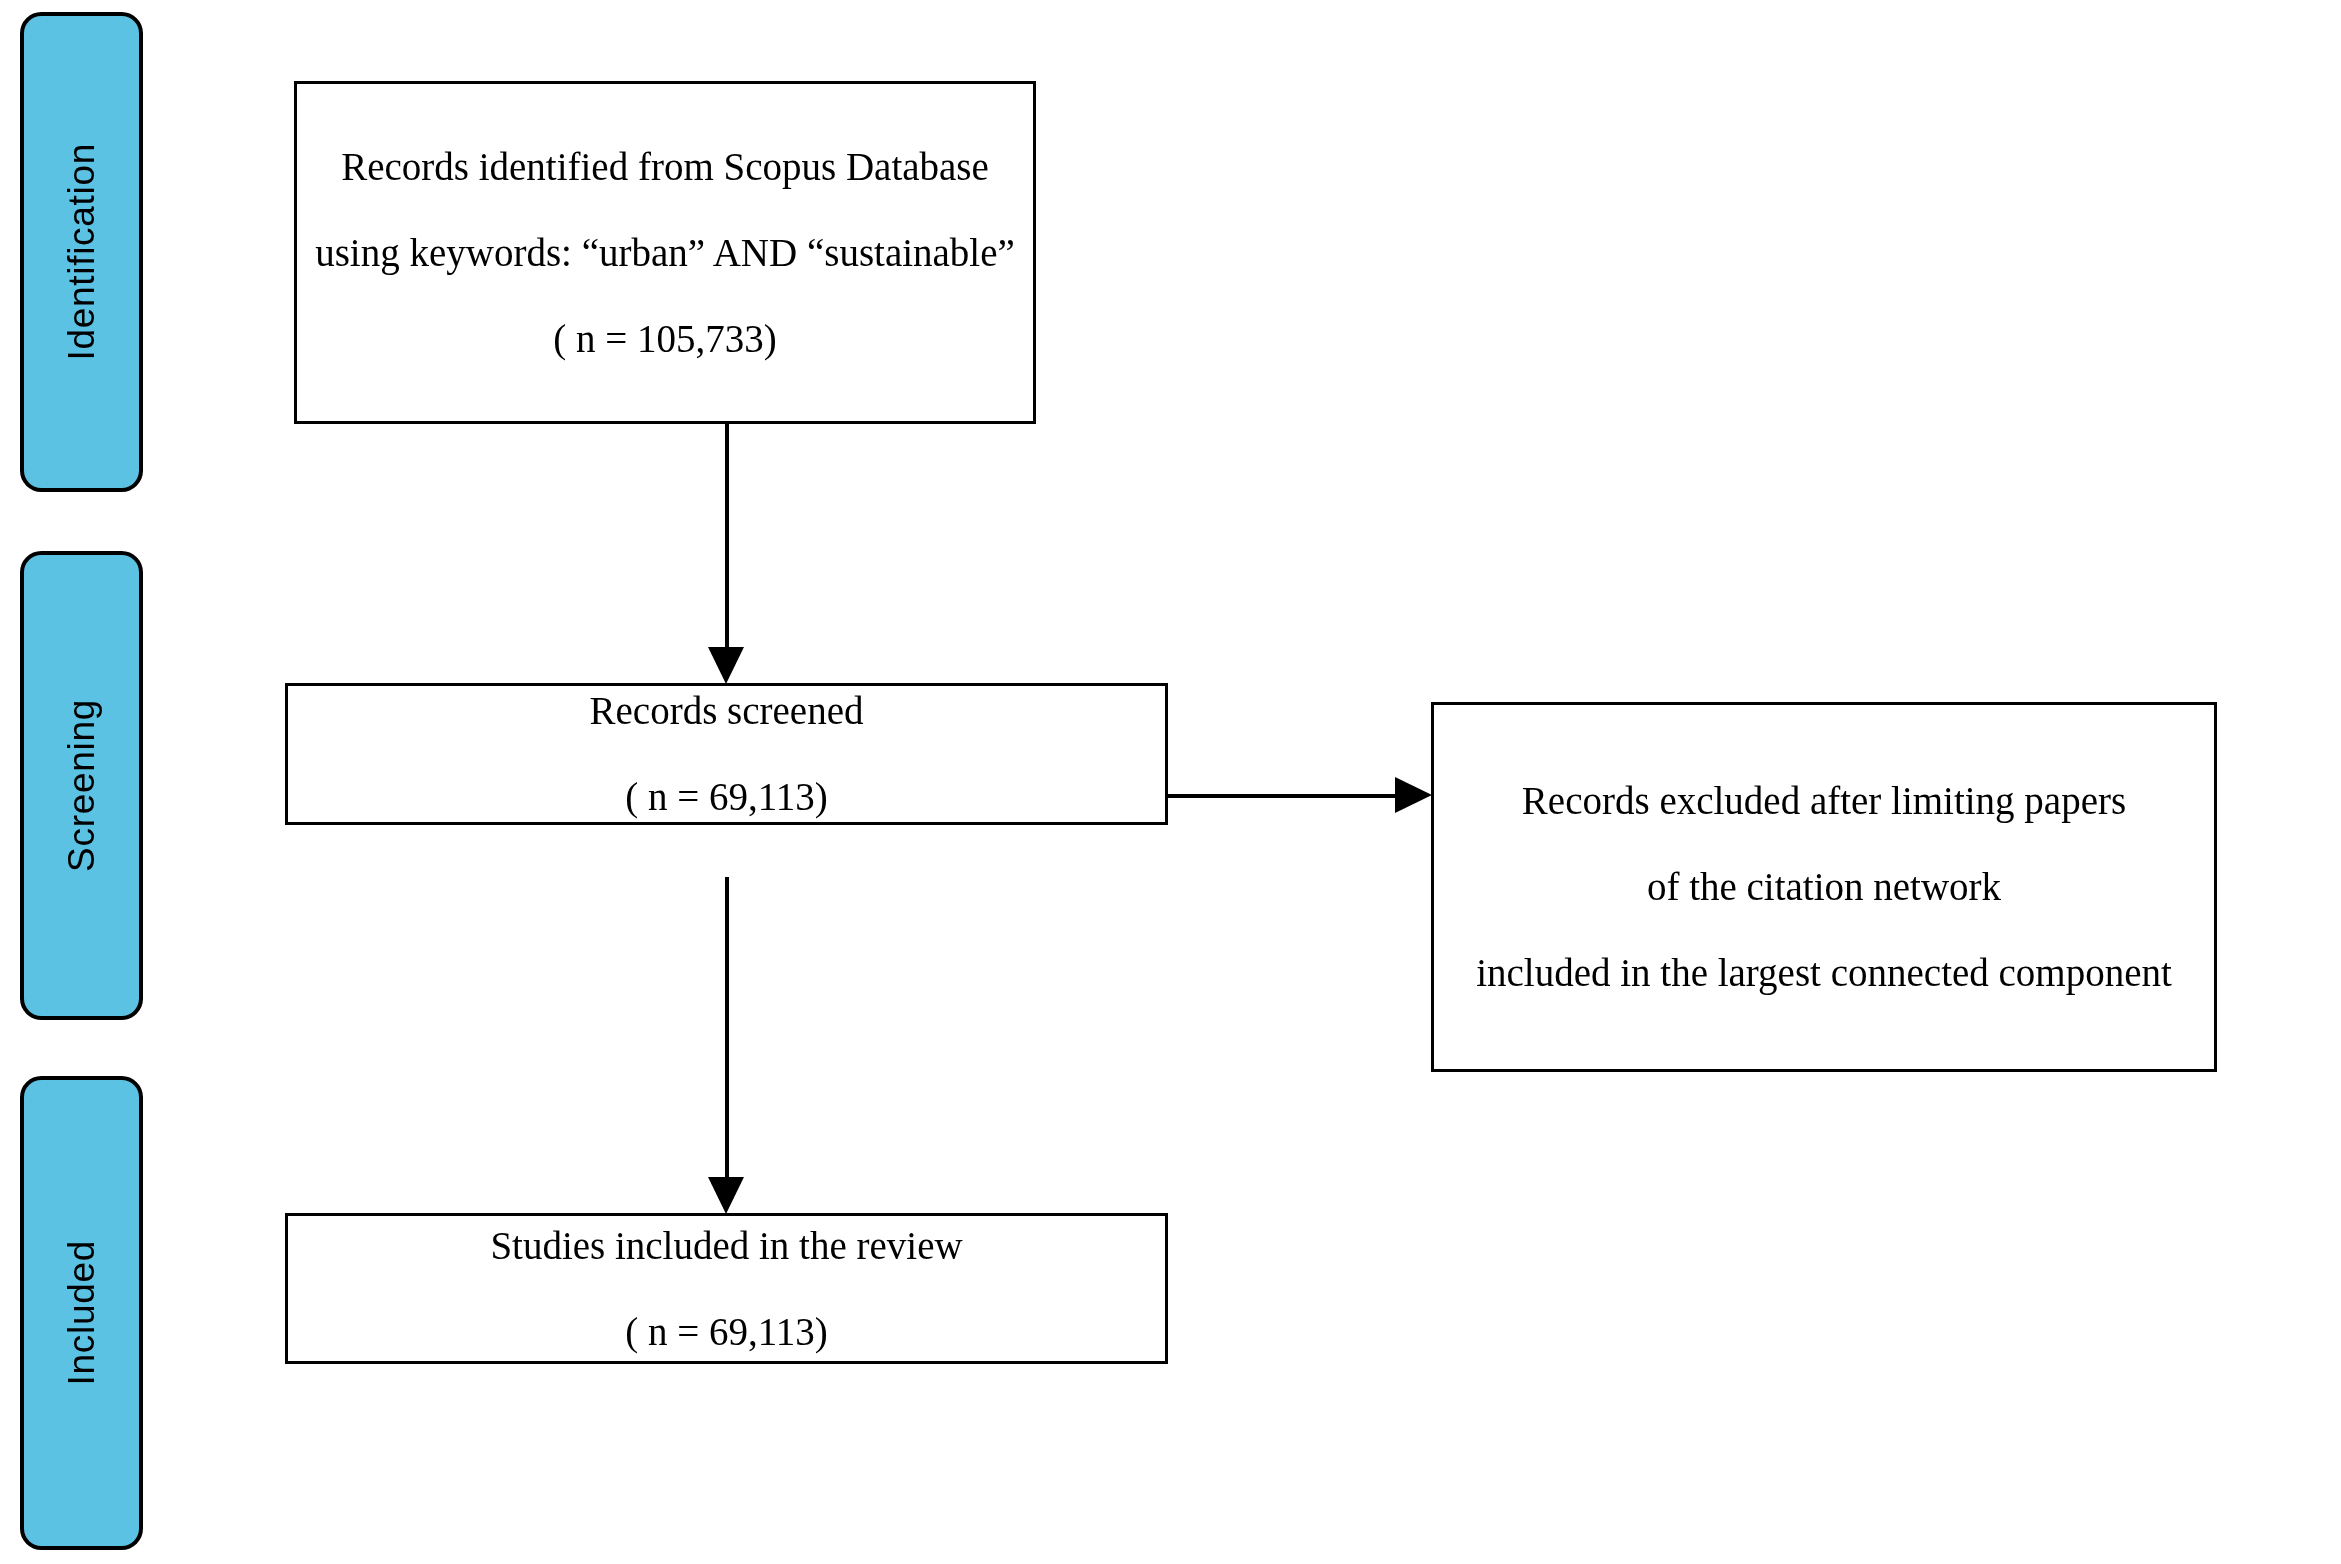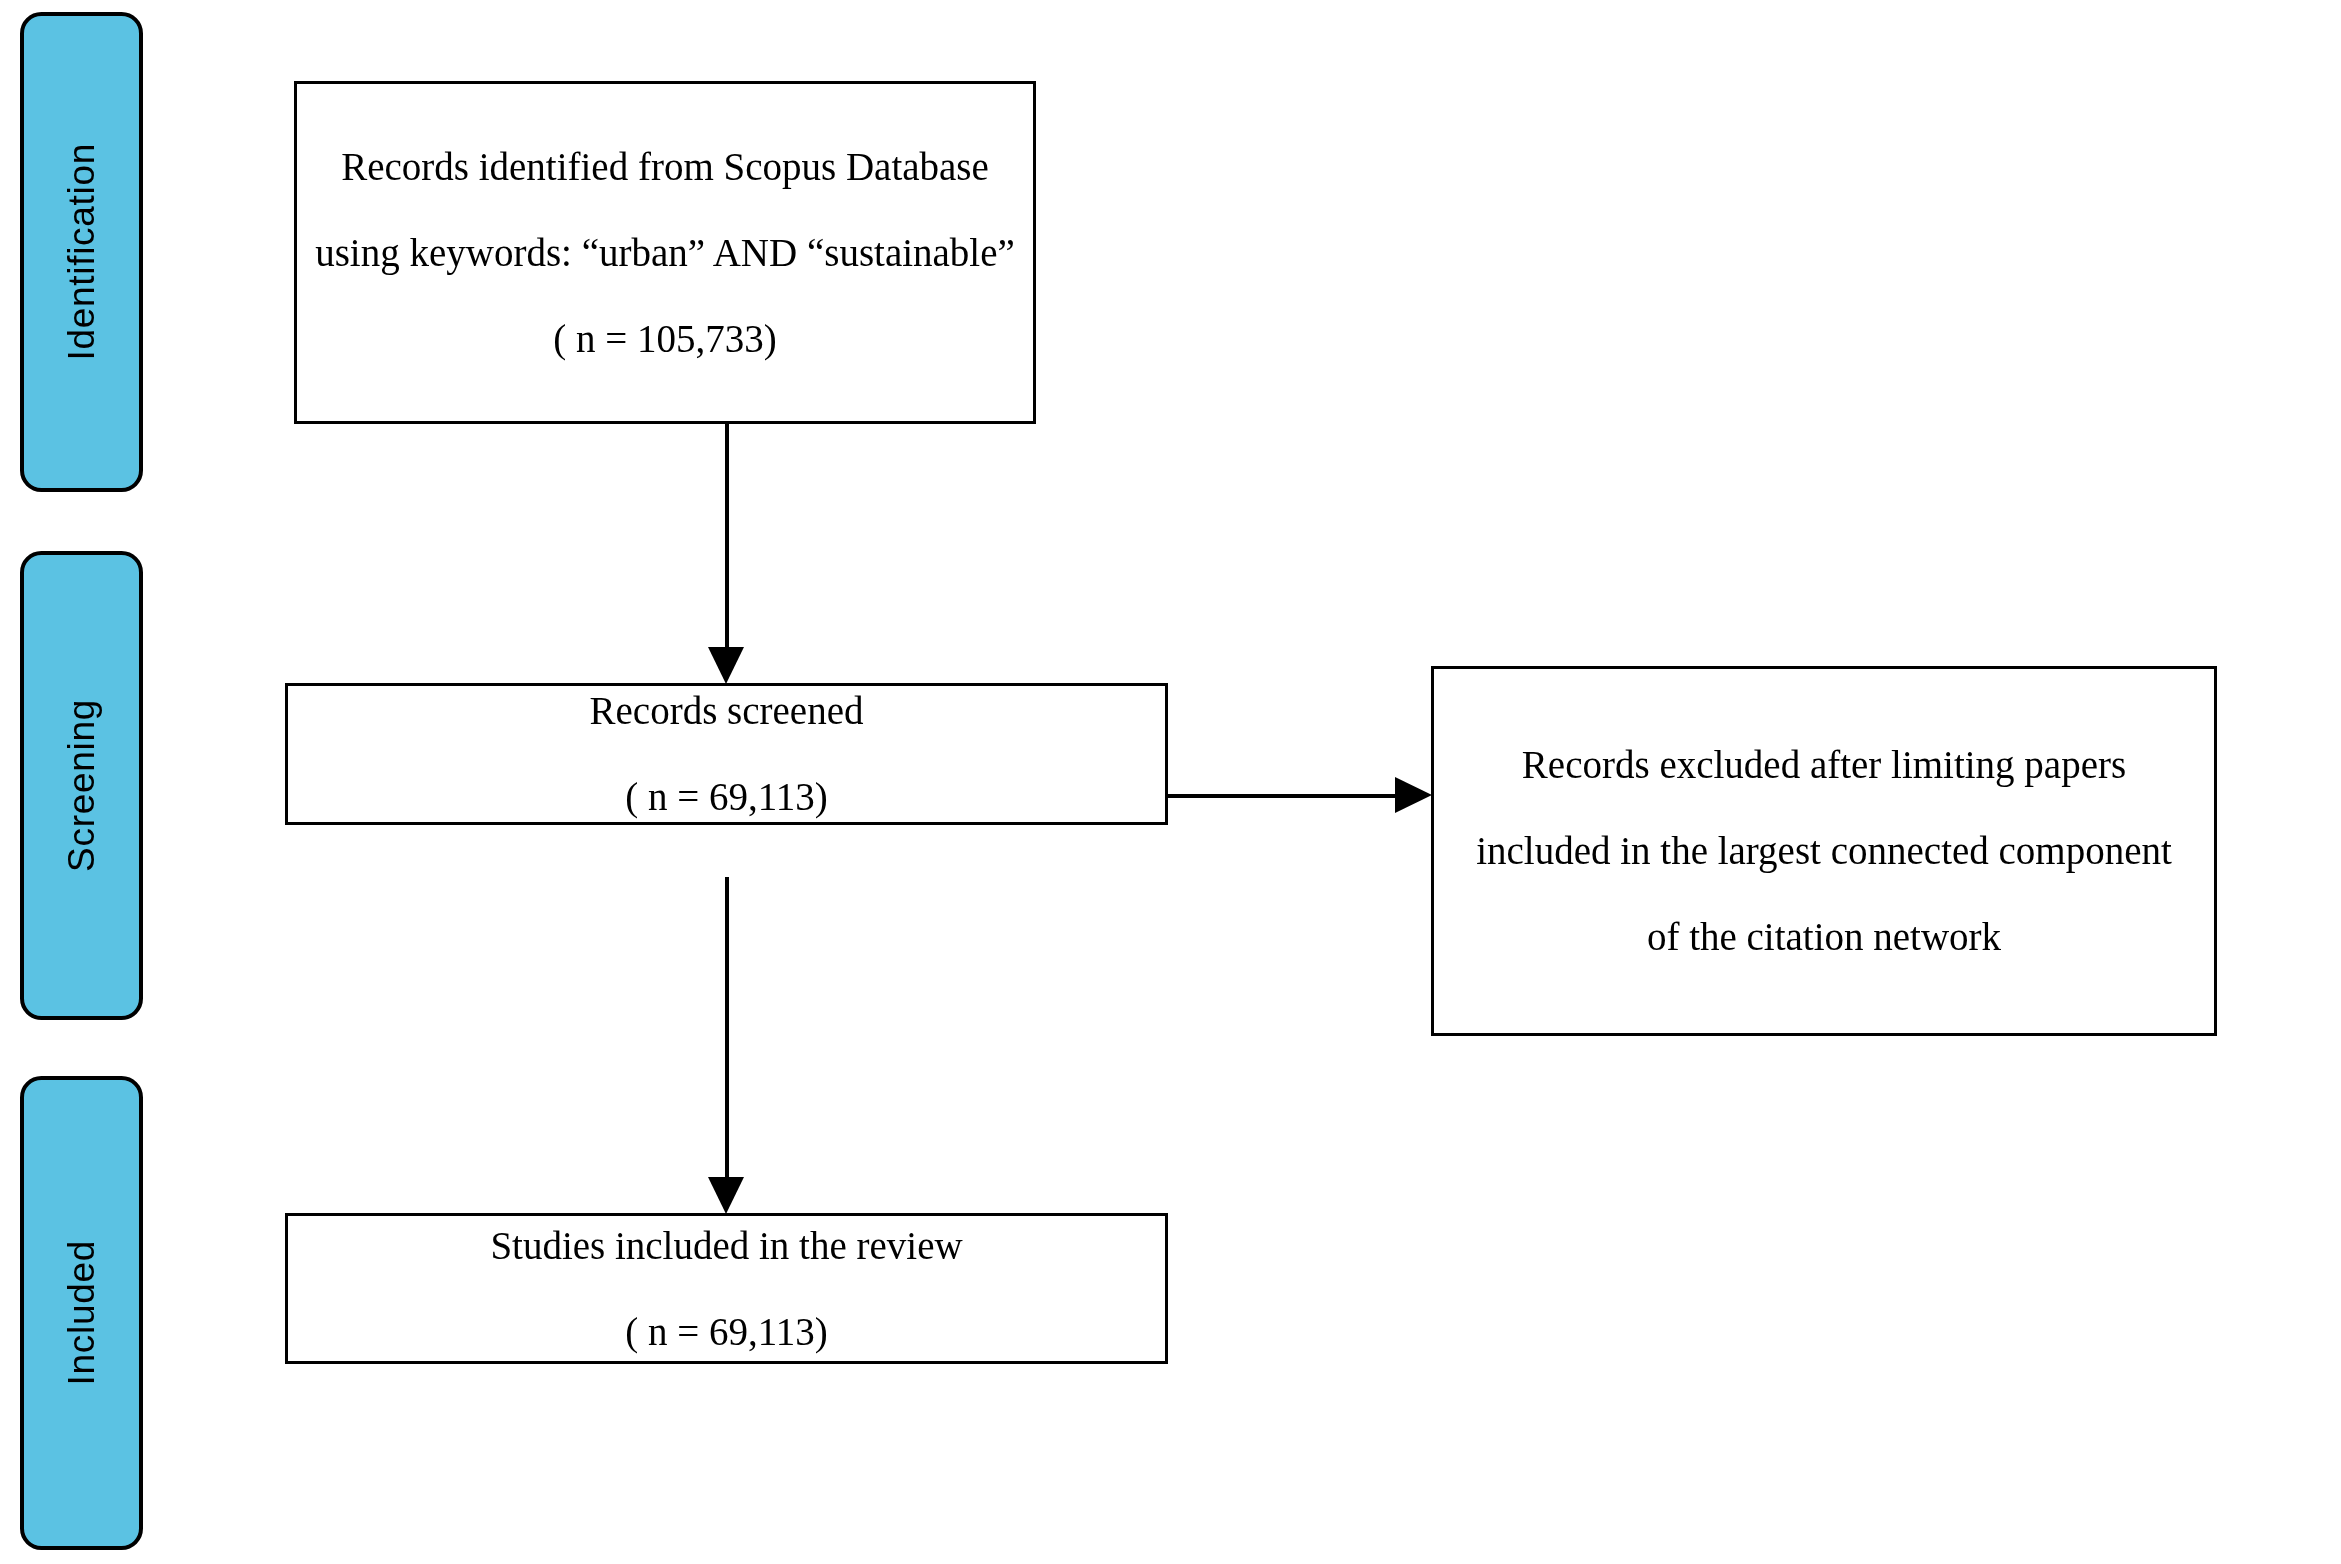--- a/index.html
+++ b/index.html
@@ -53,21 +53,21 @@
     justify-content: center;
     text-align: center;
   }
   .flow-box .line {
     font-size: 39px;
     line-height: 86px;
     white-space: nowrap;
   }
   #box-identified { left: 285px;  top: 81px;  width: 742px; height: 343px; margin-left: 9px; }
   #box-screened   { left: 285px;  top: 683px;  width: 883px; height: 142px; }
-  #box-excluded   { left: 1431px; top: 666px;  width: 786px; height: 370px; }
+  #box-excluded   { left: 1431px; top: 702px;  width: 786px; height: 370px; }
   #box-included   { left: 285px;  top: 1213px; width: 883px; height: 151px; }
 
   
   .arrow-line-v {
     position: absolute;
     width: 3.6px;
     background: #000000;
   }
   .arrow-line-h {
     position: absolute;
@@ -125,22 +125,22 @@
   <div class="flow-box" id="box-screened">
     <div class="line">Records screened</div>
     <div class="line">( n = 69,113)</div>
   </div>
 
   <div class="arrow-line-h" id="arrow2-line"></div>
   <div class="arrow-head-right" id="arrow2-head"></div>
 
   <div class="flow-box" id="box-excluded">
     <div class="line">Records excluded after limiting papers</div>
+    <div class="line">of the citation network</div>
     <div class="line">included in the largest connected component</div>
-    <div class="line">of the citation network</div>
   </div>
 
   <div class="arrow-line-v" id="arrow3-line"></div>
   <div class="arrow-head-down" id="arrow3-head"></div>
 
   <div class="flow-box" id="box-included">
     <div class="line">Studies included in the review</div>
     <div class="line">( n = 69,113)</div>
   </div>
 

